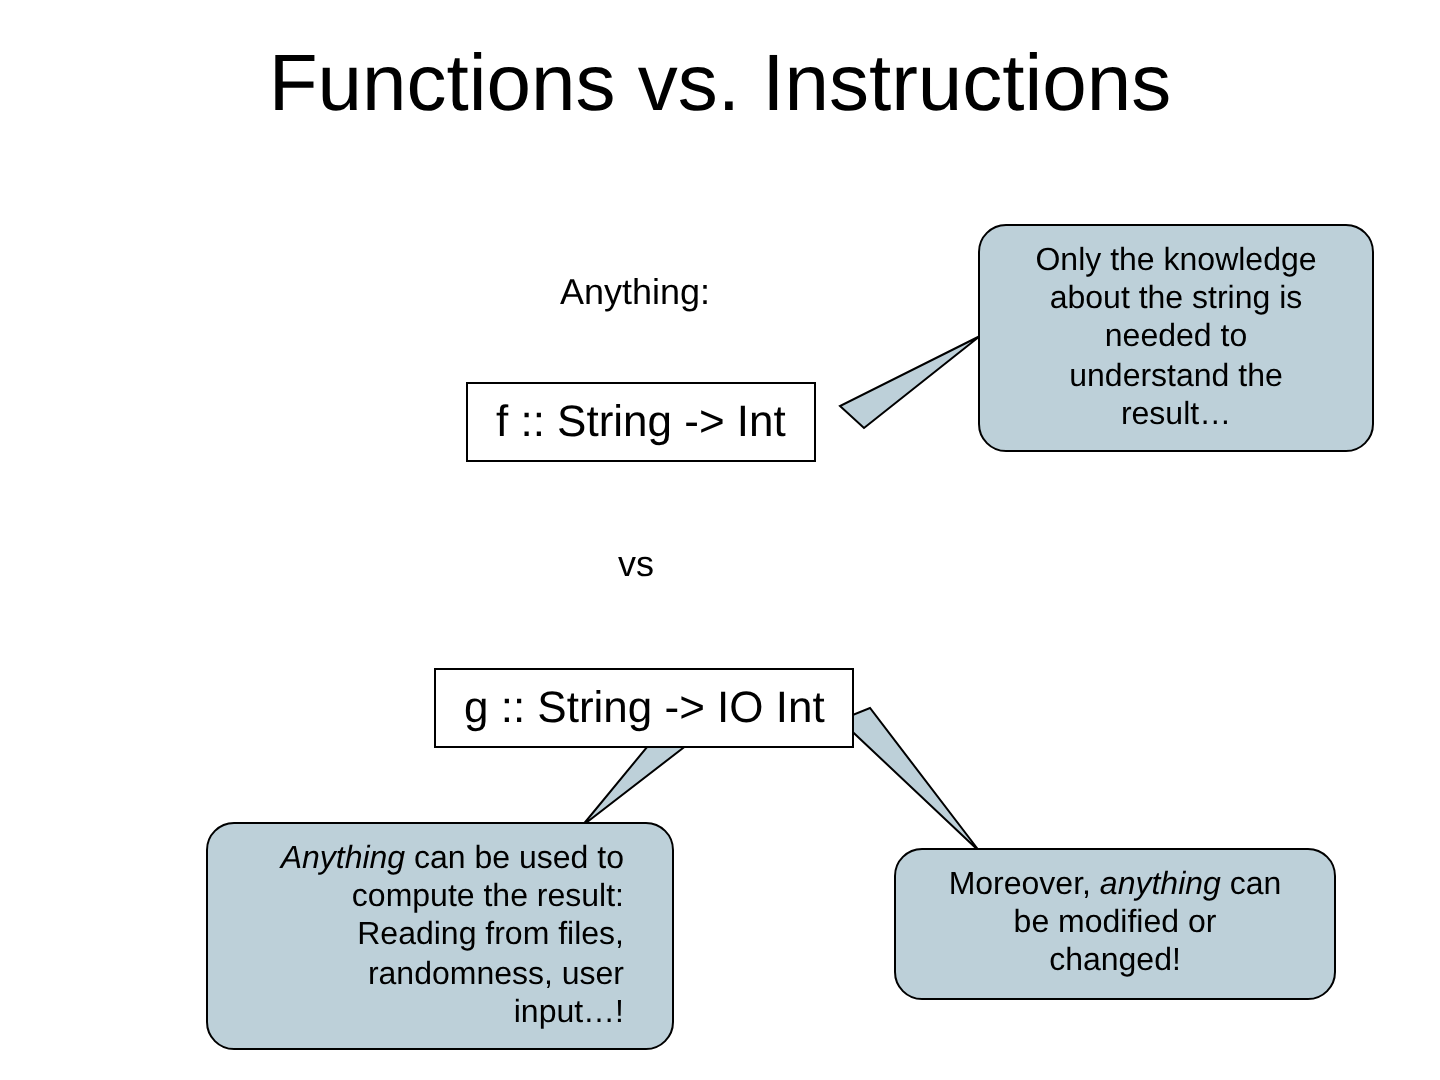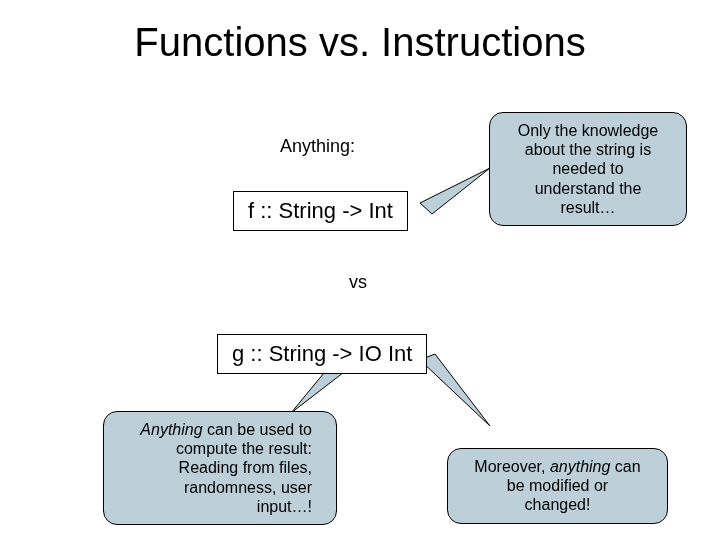--- a/index.html
+++ b/index.html
@@ -32,35 +32,34 @@
     padding: 6px 14px;
     white-space: nowrap;
   }
   .codebox-f { left: 209px; top: 191px; margin-left: 24px; }
   .codebox-g { left: 217px; top: 334px; }
   .vs-label {
     position: absolute;
     left: 309px;
     top: 272px;
     font-size: 18px;
-    margin-left: 40px;
   }
   .callout {
     position: absolute;
     background: #bdd0d9;
     border: 1px solid #000;
     border-radius: 14px;
     font-size: 16px;
     text-align: center;
     padding: 8px 24px;
     line-height: 1.2;
   }
   .callout-top { left: 489px; top: 112px; width: 198px; }
   .callout-left { left: 103px; top: 411px; width: 234px; text-align: right; }
-  .callout-right { left: 447px; top: 424px; width: 221px; margin-top: 24px; }
+  .callout-right { left: 447px; top: 424px; width: 221px; }
   svg.connector {
     position: absolute;
     left: 0; top: 0;
     width: 720px; height: 540px;
     pointer-events: none;
   }
 </style>
 </head>
 <body>
 

